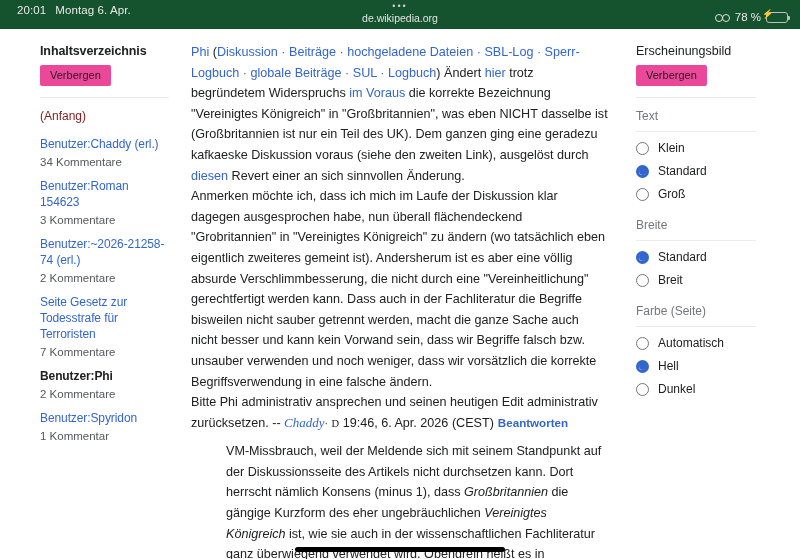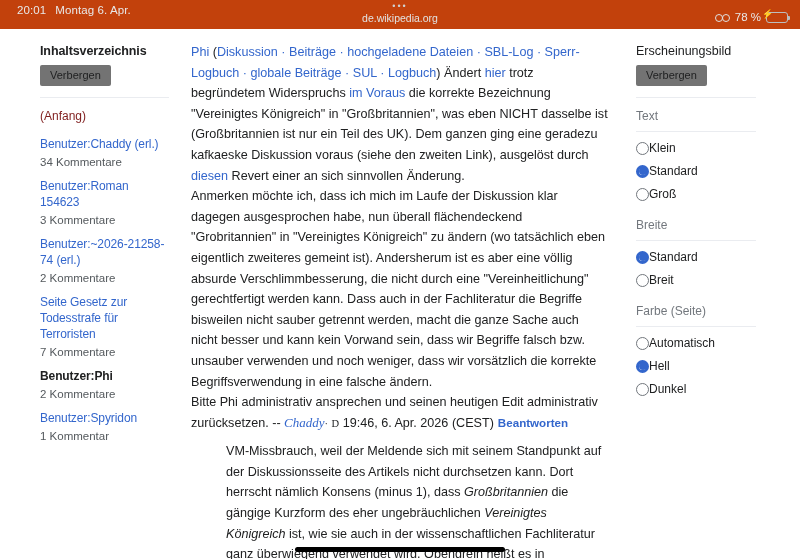--- a/index.html
+++ b/index.html
@@ -11,21 +11,21 @@
     background: #ffffff;
     font-family: "Liberation Sans", sans-serif;
   }
 
   
   .statusbar {
     position: absolute;
     top: 0; left: 0;
     width: 800px;
     height: 29px;
-    background: #c2410c;
+    background: #14532d;
     color: #e8e8e8;
     font-size: 11.5px;
     display: flex;
     align-items: flex-start;
     padding-top: 3px;
   }
   .sb-left {
     position: absolute;
     left: 17px; top: 4px;
     display: flex;
@@ -111,21 +111,21 @@
   }
   .toc-title {
     font-size: 12.5px;
     font-weight: bold;
     color: #202122;
     margin-bottom: 7px;
     letter-spacing: -0.1px;
   }
   .hide-btn {
     display: inline-block;
-    background: #737373;
+    background: #ec4899;
     color: #202122;
     font-size: 11px;
     padding: 4px 10px 5px 10px;
     border-radius: 2px;
     border: none;
     cursor: pointer;
     font-family: "Liberation Sans", sans-serif;
   }
   .toc-divider {
     height: 1px;
@@ -226,20 +226,21 @@
   }
   .ap-group-rule {
     height: 1px;
     background: #eaecf0;
     margin: 8px 0 9px 0;
     width: 120px;
   }
   .radio-row {
     display: flex;
     align-items: center;
+    gap: 9px;
     margin-bottom: 9px;
     cursor: pointer;
   }
   .radio {
     width: 13px; height: 13px;
     border-radius: 50%;
     border: 1.3px solid #72777d;
     background: #ffffff;
     flex: 0 0 auto;
     position: relative;

